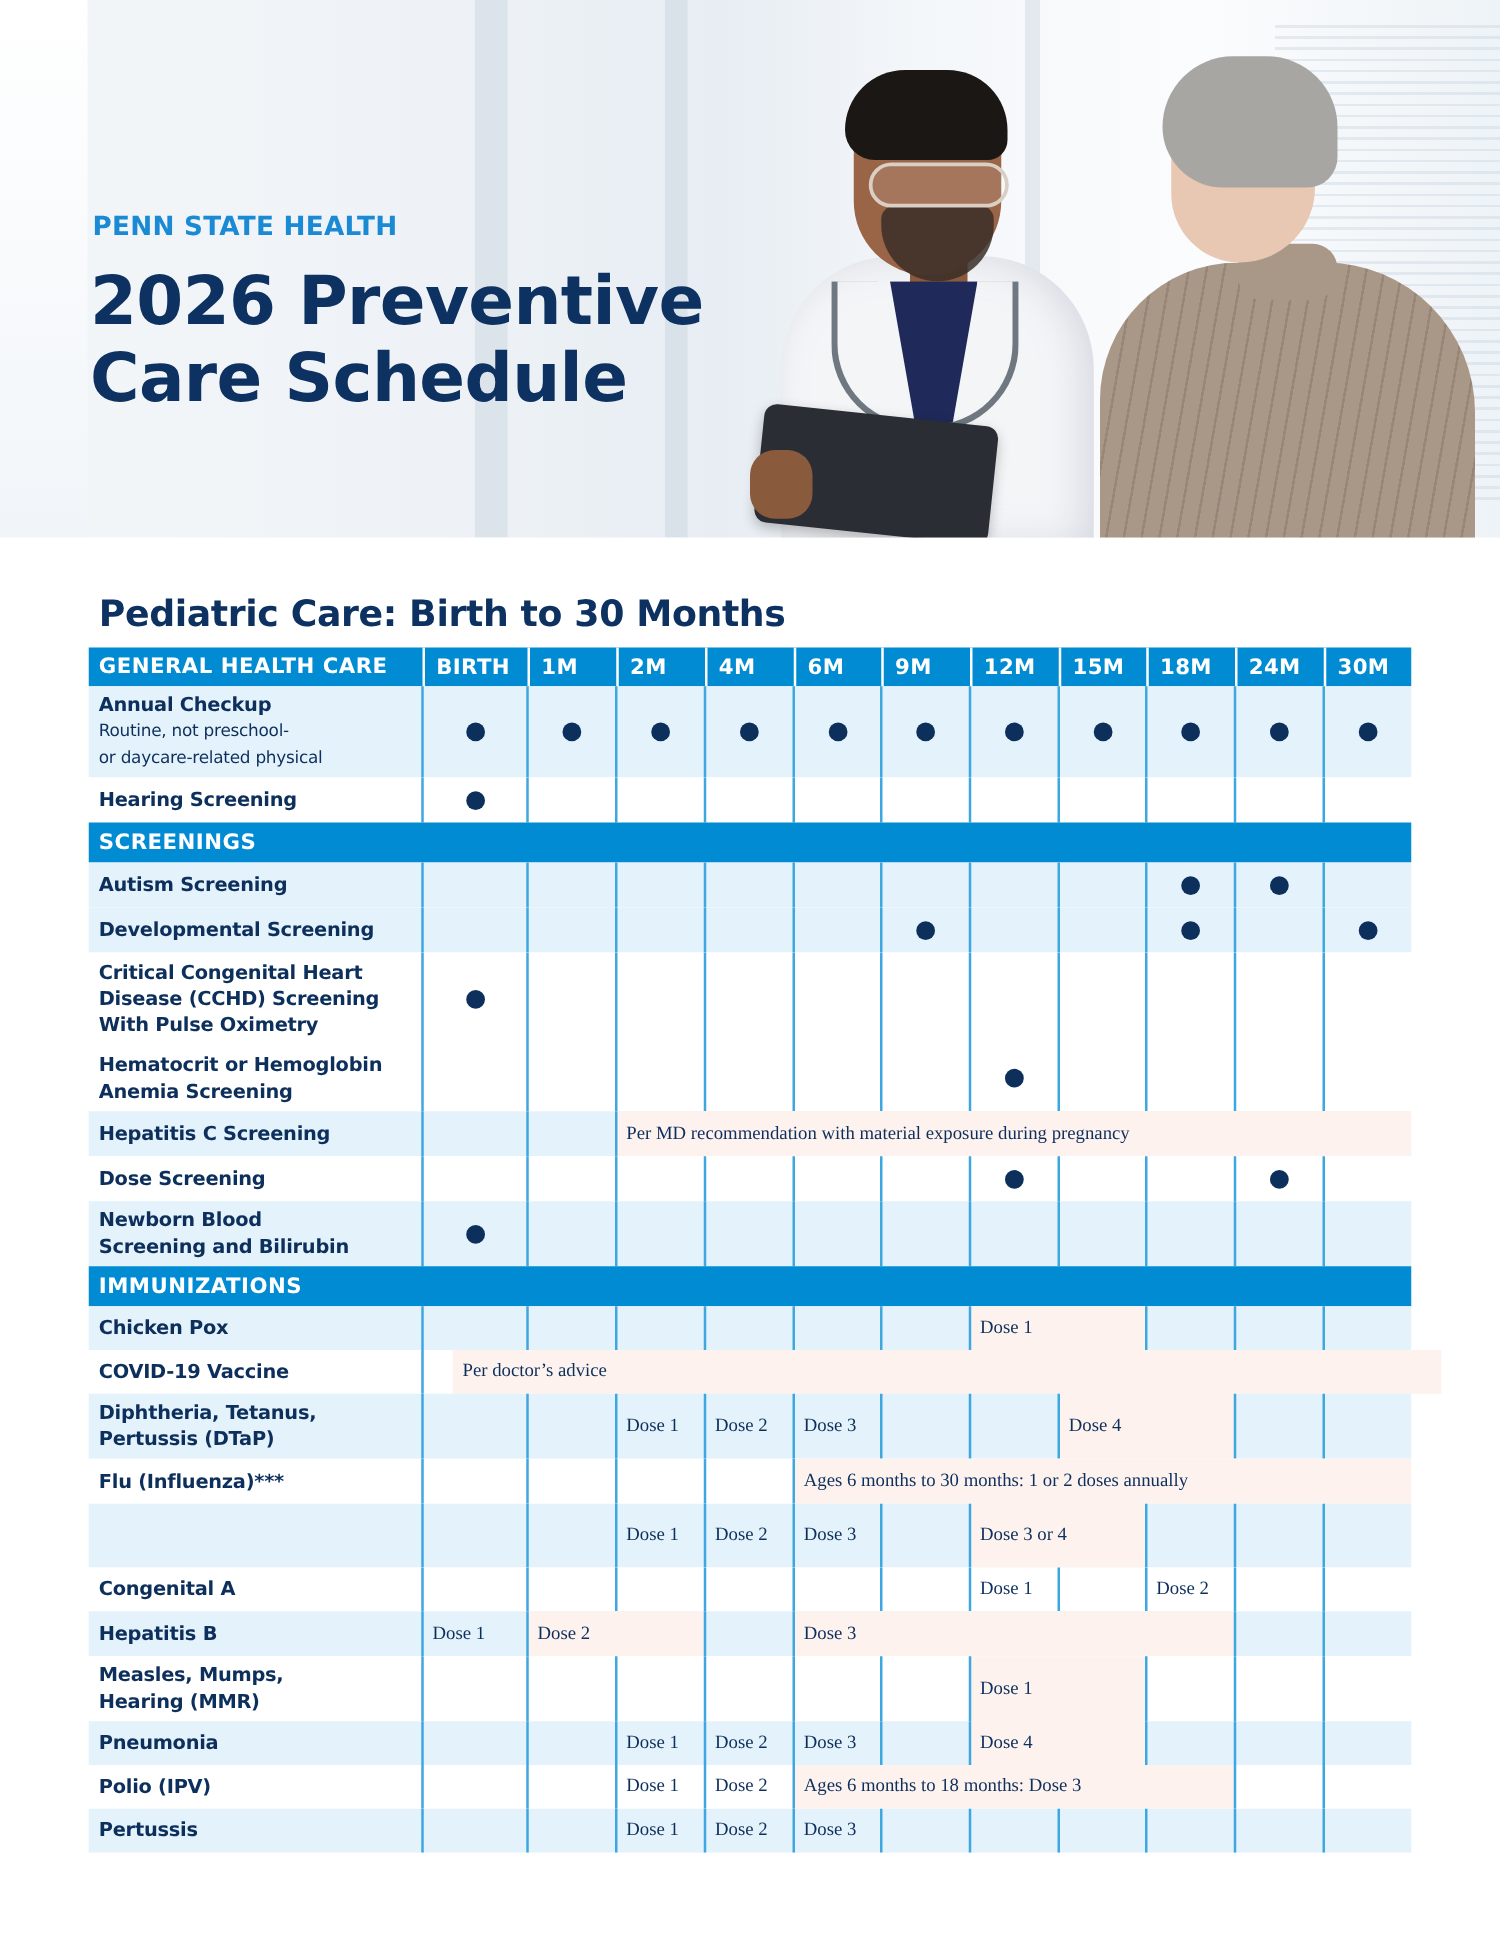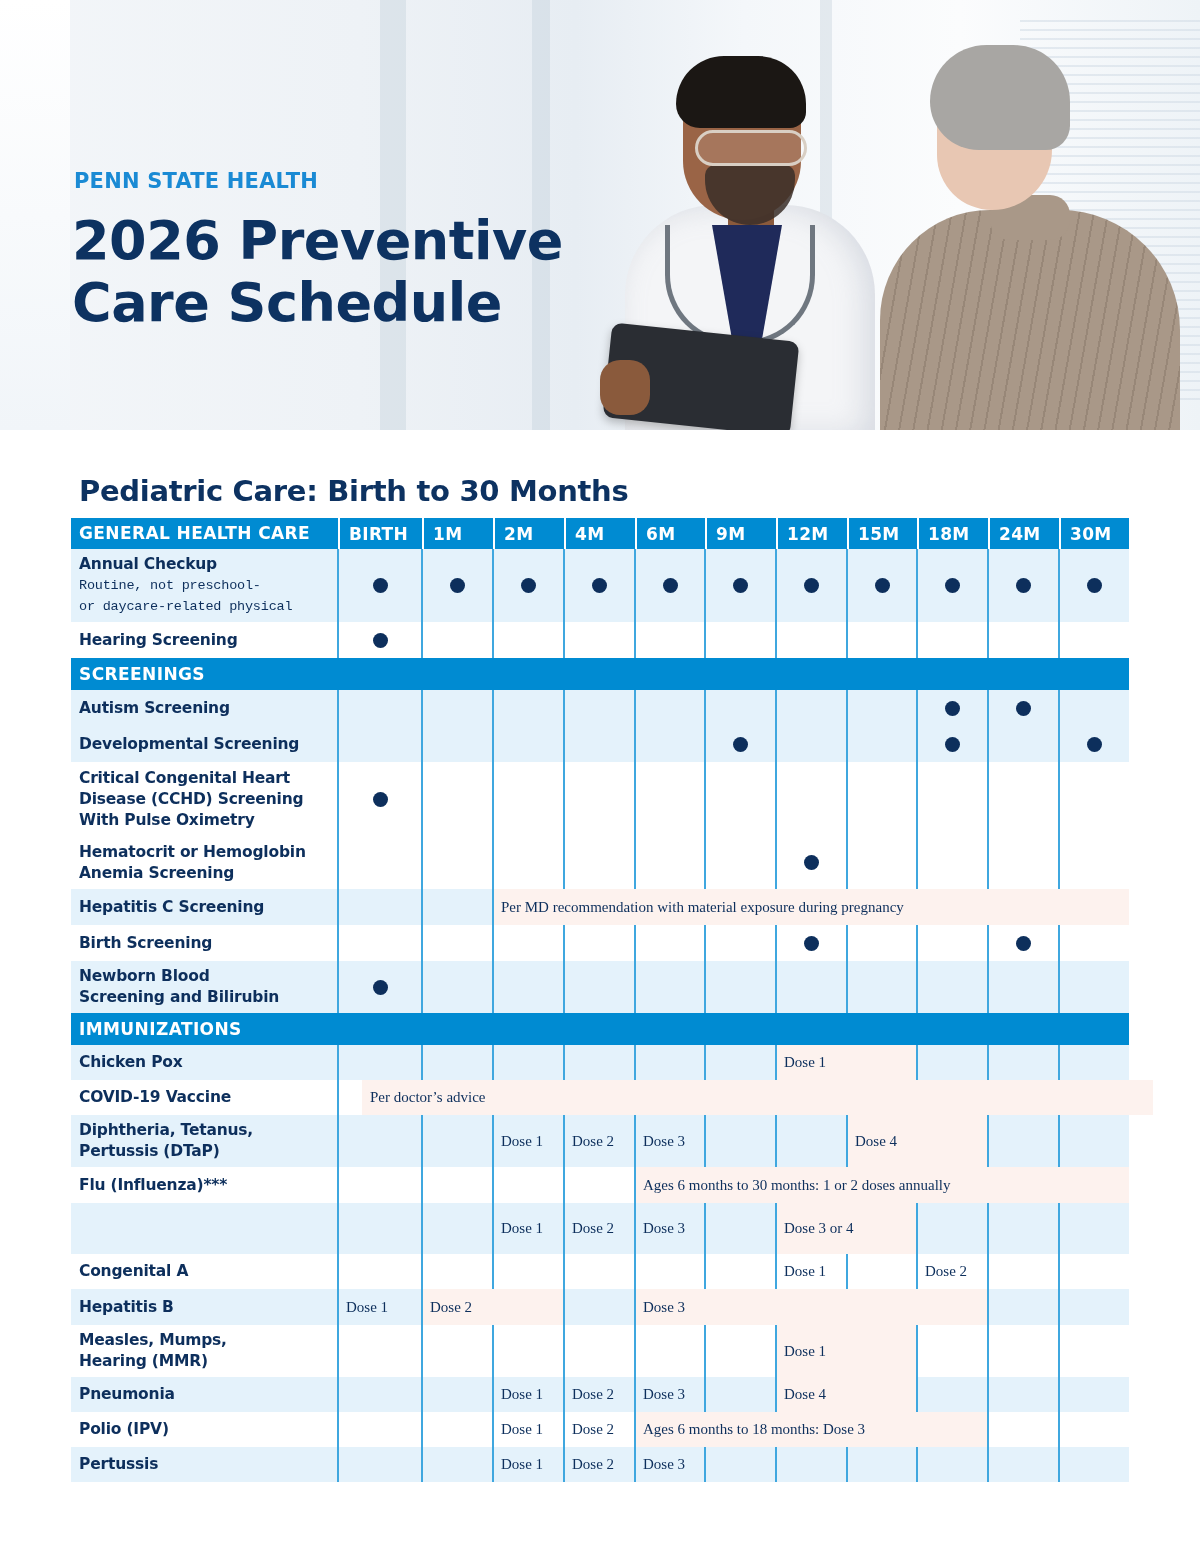--- a/index.html
+++ b/index.html
@@ -51,21 +51,21 @@
 
   
   .section-title { position: absolute; left: 79px; top: 474px; font-family: "DejaVu Sans", sans-serif; font-weight: bold;
     font-size: 29px; color: #0d3261; letter-spacing: -0.3px; }
 
   .grid { position: absolute; left: 71px; top: 518px; width: 1058px; }
   .row { position: relative; width: 1058px; display: block; }
   .cell, .lbl { position: absolute; top: 0; height: 100%; }
   .lbl { left: 0; width: 267px; padding-left: 8px; display: flex; flex-direction: column; justify-content: center;
     font-family: "DejaVu Sans", sans-serif; font-size: 15.5px; font-weight: bold; color: #0d2f5c; line-height: 21px; letter-spacing: -0.2px; }
-  .lbl .sub { font-weight: normal; font-size: 13.5px; line-height: 21px; font-family: Liberation Mono, monospace; }
+  .lbl .sub { font-weight: normal; font-size: 13.5px; line-height: 21px; }
   .row.alt { background: #e4f2fb; }
   .row.white { background: #ffffff; }
 
   .head { height: 31px; background: #008bd2; color: #ffffff; }
   .head .lbl { color: #ffffff; font-size: 17px; letter-spacing: 0.4px; }
   .head .hc { position: absolute; top: 0; height: 31px; display: flex; align-items: center; padding-left: 9px;
     color: #ffffff; font-weight: bold; font-size: 17px; letter-spacing: 0.3px; border-left: 2px solid #ffffff; }
 
   .bar { height: 32px; background: #008bd2; }
   .bar .lbl { color: #ffffff; font-size: 17px; letter-spacing: 0.4px; }
@@ -269,21 +269,21 @@
       <div class="vline" style="left: 421px;"></div>
       <div class="vline" style="left: 492px;"></div>
       <div class="vline" style="left: 563px;"></div>
       <div class="vline" style="left: 633px;"></div>
       <div class="vline" style="left: 704px;"></div>
       <div class="vline" style="left: 775px;"></div>
       <div class="vline" style="left: 845px;"></div>
       <div class="vline" style="left: 916px;"></div>
       <div class="vline" style="left: 987px;"></div>
       <div class="lbl">
-        <div>Birth Screening</div>
+        <div>Dose Screening</div>
       </div>
       <div class="dot" style="left: 740.5px;"></div>
       <div class="dot" style="left: 952.5px;"></div>
     </div>
     <div class="row alt" style="height: 52px;">
       <div class="vline" style="left: 266px;"></div>
       <div class="vline" style="left: 350px;"></div>
       <div class="vline" style="left: 421px;"></div>
       <div class="vline" style="left: 492px;"></div>
       <div class="vline" style="left: 563px;"></div>

